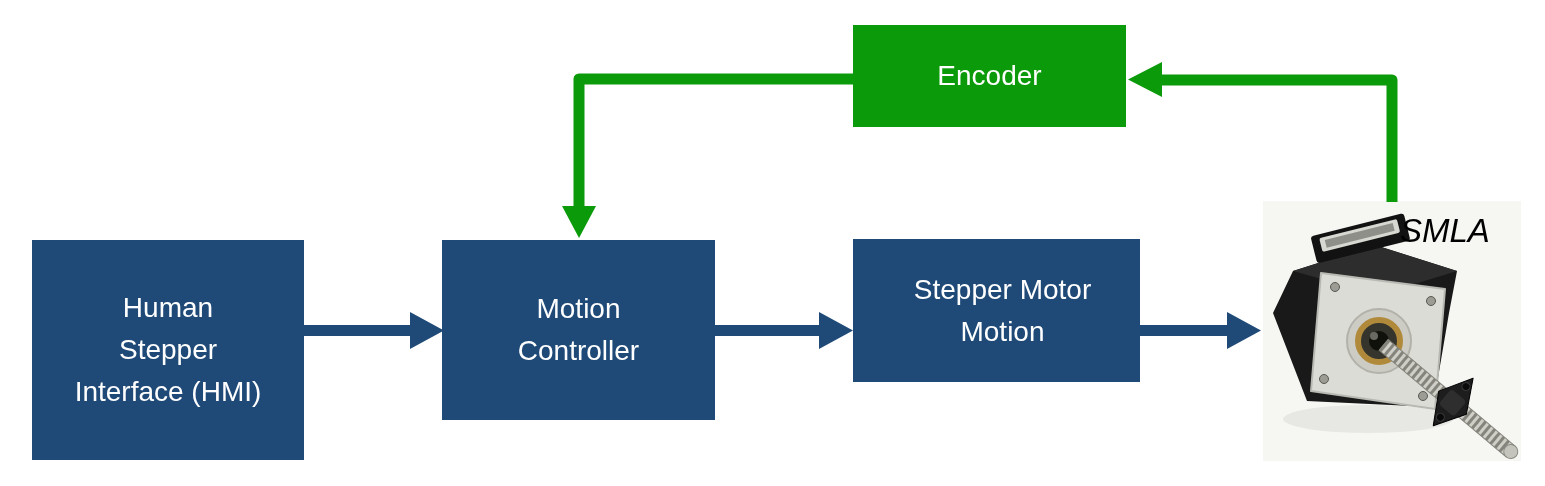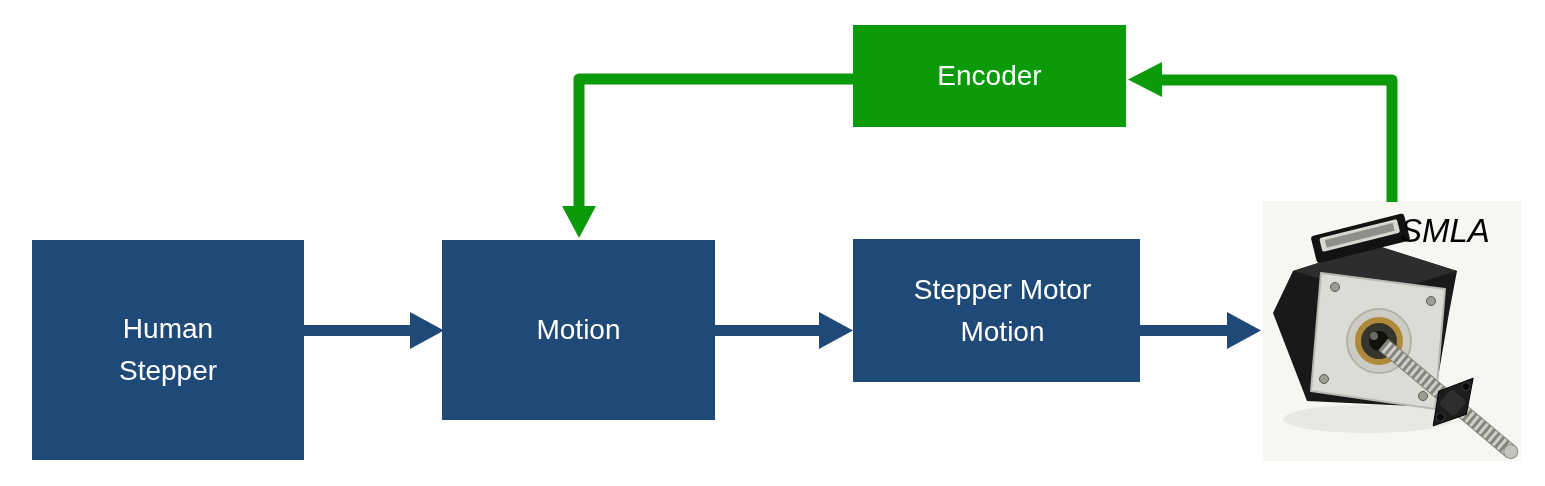--- a/index.html
+++ b/index.html
@@ -74,24 +74,26 @@
 
     <g>
       <path d="M 853 79 L 579 79 L 579 207" fill="none" stroke="var(--box-green)" stroke-width="11" stroke-linejoin="round"></path>
       <polygon points="562,206 596,206 579,238" fill="var(--box-green)"></polygon>
     </g>
   </svg>
 
   <div class="node blue" id="node-hmi">
     <span>Human</span>
     <span>Stepper</span>
+    <span>Interface (HMI)</span>
   </div>
 
   <div class="node blue" id="node-motion">
     <span>Motion</span>
+    <span>Controller</span>
   </div>
 
   <div class="node blue" id="node-stepper">
     <span>Stepper Motor</span>
     <span>Motion</span>
   </div>
 
   <div class="node green" id="node-encoder">
     <span>Encoder</span>
   </div>

